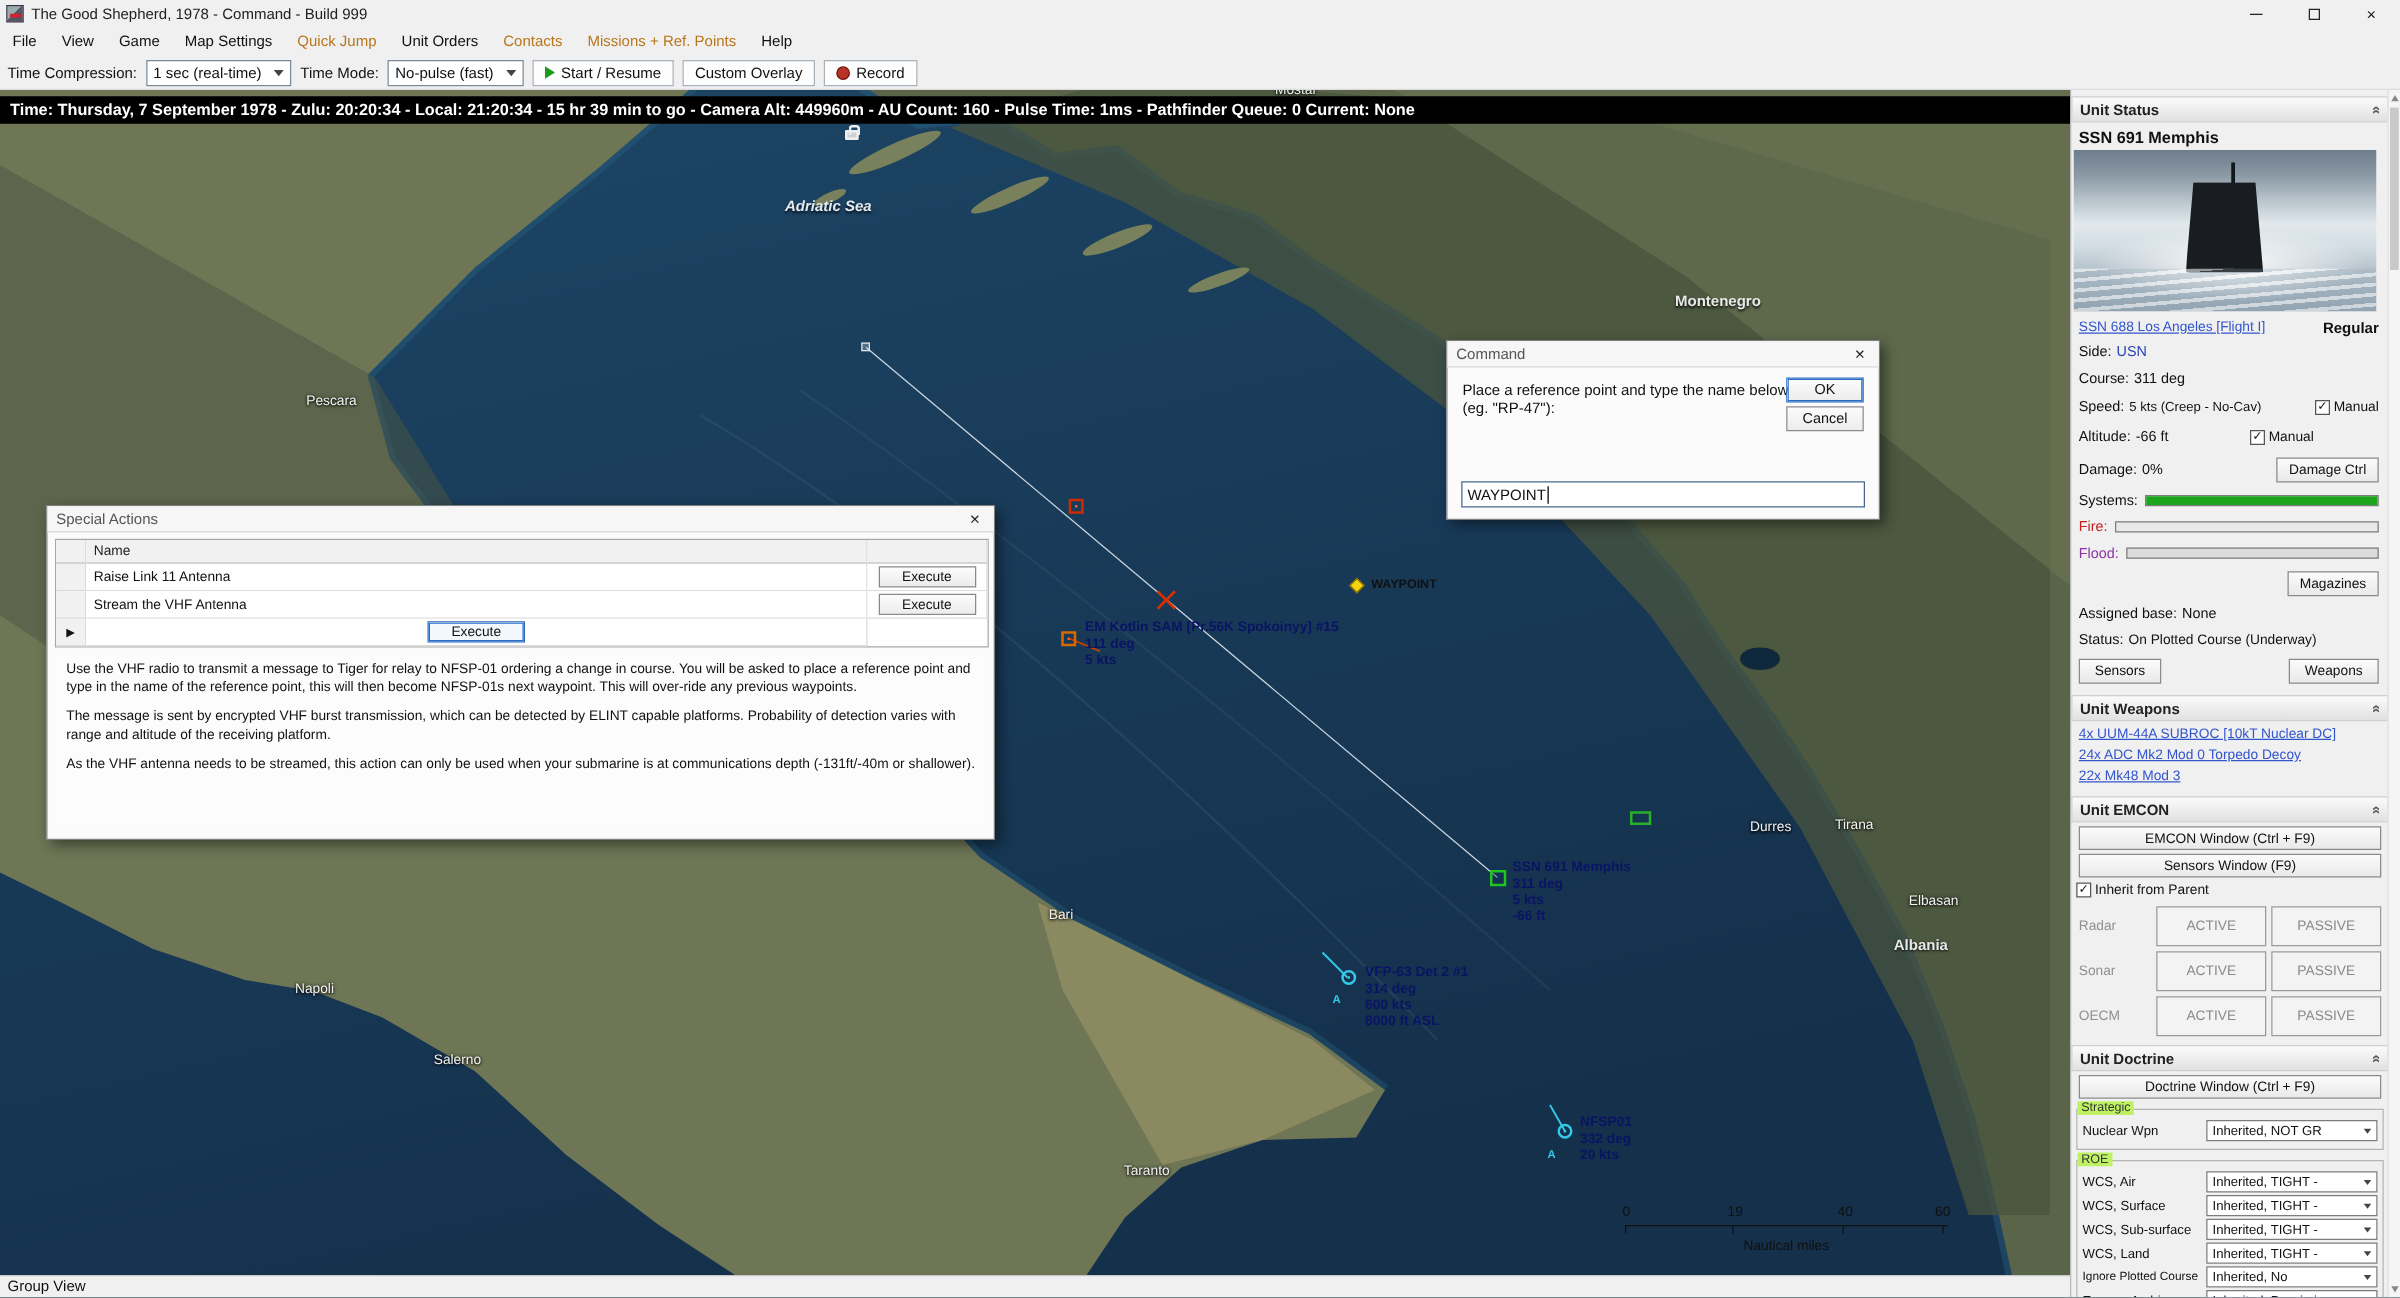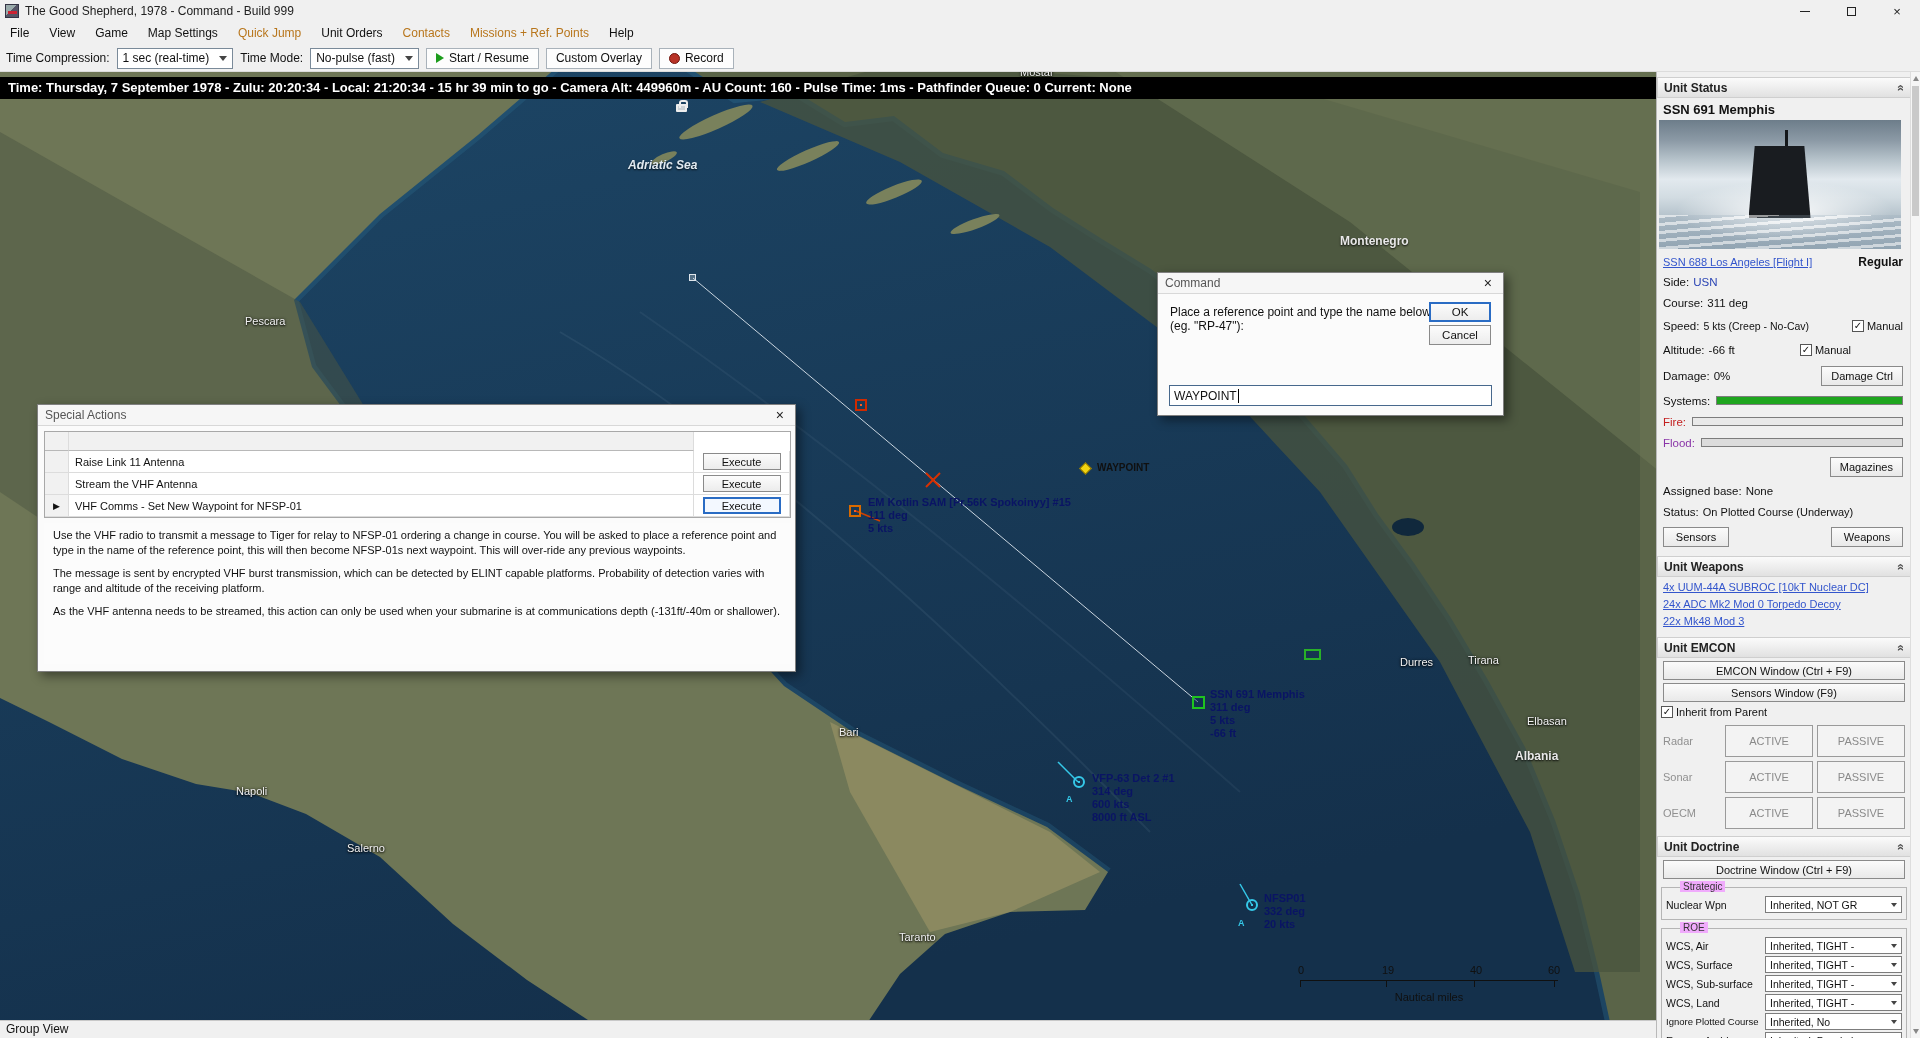--- a/index.html
+++ b/index.html
@@ -102,21 +102,21 @@
 .bar .fill{position:absolute;inset:0;background:#1ea51e}
 .lbl-fire{color:#c32020}
 .lbl-flood{color:#8a35a8}
 .sb-links{padding:2px 6px}
 .sb-links .link{display:block;line-height:17px}
 .wide-btn{margin:3px 6px 0 6px;height:19px}
 .emcon-grid{display:grid;grid-template-columns:58px 1fr 1fr;gap:4px;padding:3px 6px 0 6px;align-items:center}
 .emcon-lbl{color:#909090;font-size:11px}
 .emcon-btn{height:32px;border:1px solid #9a9a9a;background:#f3f3f3;color:#8a8a8a;font-size:11px;display:flex;align-items:center;justify-content:center}
 .fs{margin:8px 4px 0 4px;border:1px solid #b5b5b5;position:relative;padding:8px 4px 4px 4px}
-.fs-label{position:absolute;top:-7px;left:18px;background:#f0abfc;padding:0 3px;font-size:10px;color:#333}
+.fs-label{position:absolute;top:-7px;left:0;background:#bef264;padding:0 3px;font-size:10px;color:#333}
 .doc-row{display:grid;grid-template-columns:96px 1fr;gap:3px;align-items:center;margin-bottom:2px}
 .doc-lbl{font-size:10.5px}
 .sel{height:17px;border:1px solid #7c7c7c;background:#fff;display:flex;align-items:center;padding:0 4px;font-size:10.5px;white-space:nowrap;overflow:hidden}
 .sel .arrow-dn{margin-left:auto;border-left-width:3.5px;border-right-width:3.5px;border-top-width:4px;flex:none}
 .sb-scroll{position:absolute;right:0;top:0;width:10px;height:100%;background:#f5f5f5;border-left:1px solid #ddd}
 .sb-thumb{position:absolute;top:14px;left:1px;width:7px;height:130px;background:#c9c9c9}
 .sb-arr{position:absolute;left:2px;width:0;height:0;border-left:3px solid transparent;border-right:3px solid transparent}
 .sb-arr.up{top:4px;border-bottom:5px solid #888}
 .sb-arr.dn{bottom:4px;border-top:5px solid #888}
 
@@ -303,39 +303,39 @@
     </div>
 
     <div class="float-win" style="left:37px;top:332px;width:759px;height:268px">
       <div class="fw-title">
         <span>Special Actions</span>
         <span class="fw-close">×</span>
       </div>
       <div class="sa-table">
         <div class="sa-grid sa-h">
           <div class="sa-cell sa-gutter"></div>
+          <div class="sa-cell">Name</div>
           <div class="sa-cell"></div>
         </div>
         <div class="sa-grid">
           <div class="sa-cell sa-gutter"></div>
           <div class="sa-cell">Raise Link 11 Antenna</div>
           <div class="sa-cell">
               <span class="exec-btn">Execute</span>
             </div>
         </div>
         <div class="sa-grid">
           <div class="sa-cell sa-gutter"></div>
           <div class="sa-cell">Stream the VHF Antenna</div>
           <div class="sa-cell">
               <span class="exec-btn">Execute</span>
             </div>
         </div>
         <div class="sa-grid">
           <div class="sa-cell sa-gutter sel-arrow-row">▶</div>
-          <div class="sa-cell">VHF Comms - Set New Waypoint for NFSP-01</div>
           <div class="sa-cell">
               <span class="exec-btn focused">Execute</span>
             </div>
         </div>
       </div>
       <div class="sa-desc">
         <p>Use the VHF radio to transmit a message to Tiger for relay to NFSP-01 ordering a change in course. You will be asked to place a reference point and type in the name of the reference point, this will then become NFSP-01s next waypoint. This will over-ride any previous waypoints.</p>
         <p>The message is sent by encrypted VHF burst transmission, which can be detected by ELINT capable platforms. Probability of detection varies with range and altitude of the receiving platform.</p>
         <p>As the VHF antenna needs to be streamed, this action can only be used when your submarine is at communications depth (-131ft/-40m or shallower).</p>
       </div>

